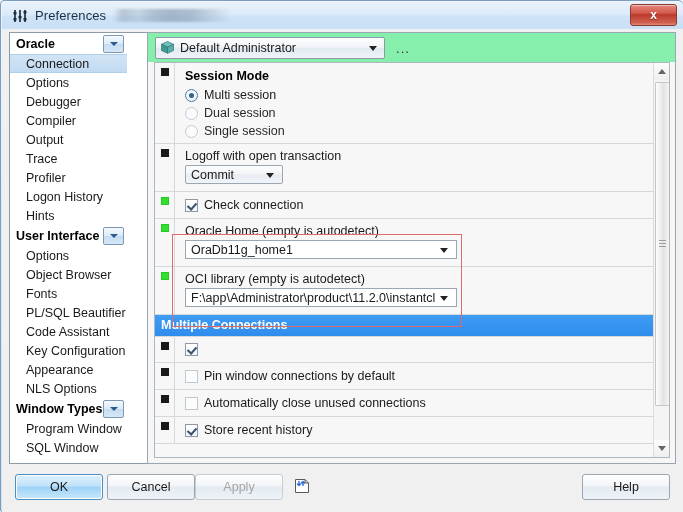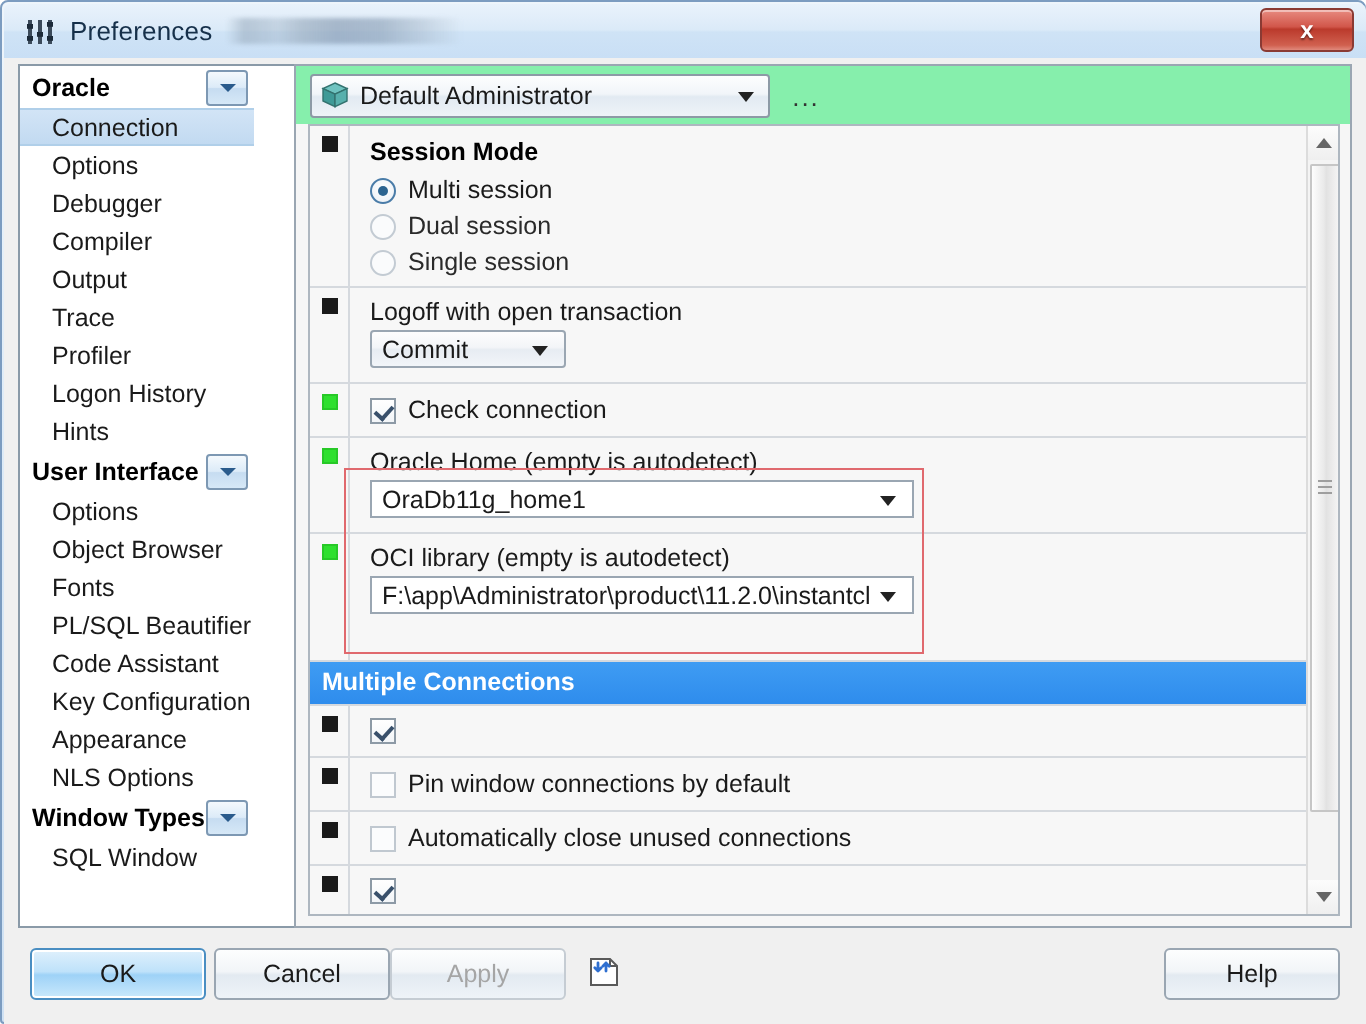--- a/index.html
+++ b/index.html
@@ -529,20 +529,23 @@
             <span>NLS Options</span>
           </div>
 
         <div class="group-header">
           <span class="gh-label">Window Types</span>
           <span class="group-btn">
               <i></i>
             </span>
         </div>
         <div class="sb-item">
+            <span>Program Window</span>
+          </div>
+        <div class="sb-item">
             <span>SQL Window</span>
           </div>
 
       </div>
 
       <div id="sb-scroll">
         <div class="sb-arrow up">
             <i class="arrow-up"></i>
           </div>
         <div id="sb-thumb">
@@ -614,21 +617,21 @@
           <div class="row" style="padding-bottom:2px;">
             <span class="marker green"></span>
             <span class="rowbar"></span>
             <div class="field-label">Oracle Home (empty is autodetect)</div>
             <div class="combo" style="width:272px;">
               <span class="cval">OraDb11g_home1</span>
               <span class="carr"></span>
             </div>
           </div>
 
-          <div class="row" style="padding-bottom:18px;">
+          <div class="row" style="padding-bottom:2px;">
             <span class="marker green"></span>
             <span class="rowbar"></span>
             <div class="field-label">OCI library (empty is autodetect)</div>
             <div class="combo" style="width:272px;">
               <span class="cval" style="padding-right:16px;">F:\app\Administrator\product\11.2.0\instantcl</span>
               <span class="carr"></span>
             </div>
           </div>
 
           <div class="row blue-header-row">
@@ -659,20 +662,21 @@
               <span class="cbx unchecked"></span>
               <span class="cl-label">Automatically close unused connections</span>
             </div>
           </div>
 
           <div class="row" style="padding:4px 0 4px 24px;">
             <span class="marker black"></span>
             <span class="rowbar"></span>
             <div class="check-line">
               <span class="cbx checked"></span>
+              <span class="cl-label">Store recent history</span>
             </div>
           </div>
 
           <div id="redbox"></div>
         </div>
 
         <div id="opt-scroll">
           <div class="os-arrow up">
               <i class="arrow-up"></i>
             </div>

